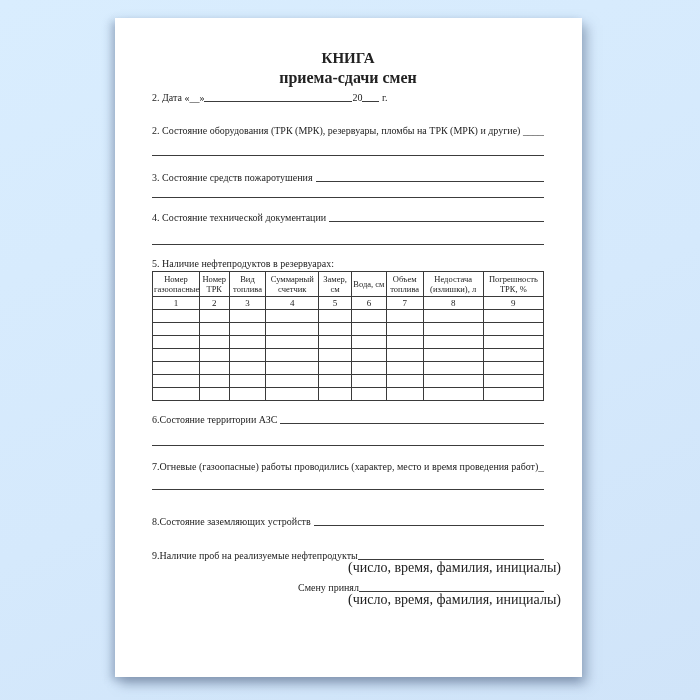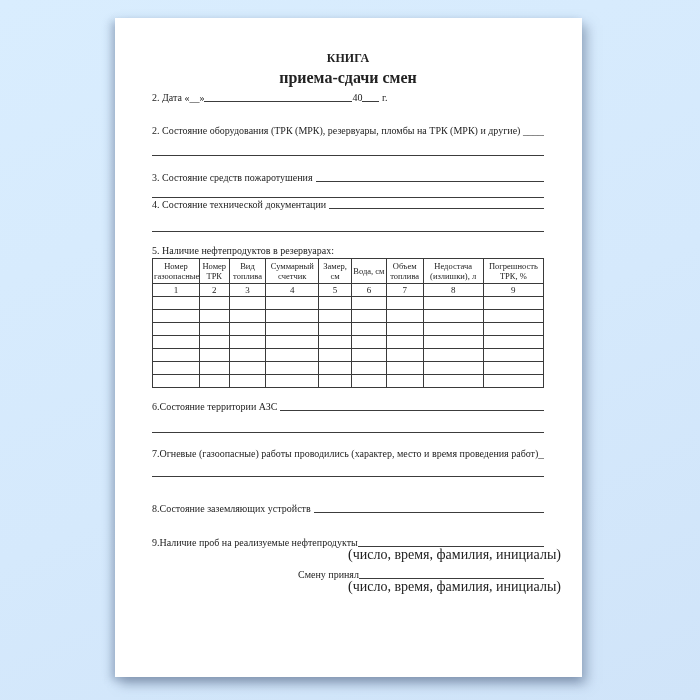--- a/index.html
+++ b/index.html
@@ -14,21 +14,21 @@
   .paper {
     position: absolute; left: 115px; top: 18px;
     width: 467px; height: 659px;
     background: #ffffff;
     box-sizing: border-box;
     padding: 30px 38px 0 37px;
     box-shadow: -4px 3px 8px rgba(105,125,155,0.45), 5px 7px 11px rgba(100,120,150,0.55);
     overflow: hidden;
   }
   .title { text-align: center; font-weight: bold; }
-  .t1 { font-size: 12px; line-height: 20px; }
+  .t1 { font-size: 15px; line-height: 20px; }
   .t2 { font-size: 16px; line-height: 19px; }
   .row {
     display: flex; align-items: stretch;
     font-size: 10px; line-height: 13px;
     white-space: pre; overflow: hidden;
   }
   .lbl { flex: 0 0 auto; }
   .fill {
     flex: 1 1 auto;
     border-bottom: 1px solid #3c3c3c;
@@ -38,21 +38,21 @@
     flex: 0 0 auto;
     border-bottom: 1px solid #3c3c3c;
     margin-bottom: 2px;
   }
   .hr { height: 0; border-bottom: 1px solid #3c3c3c; }
   .m-f1 { margin-top: 4px; }
   .m-f2 { margin-top: 20px; }
   .m-hr2 { margin-top: 18px; }
   .m-f3 { margin-top: 15px; }
   .m-hr3 { margin-top: 13px; }
-  .m-f4 { }
+  .m-f4 { margin-top: 13px; }
   .m-hr4 { margin-top: 20px; }
   .m-f5 { margin-top: 12px; }
   .m-f6 { margin-top: 12px; }
   .m-hr6 { margin-top: 19px; }
   .m-f7 { margin-top: 14px; }
   .m-hr7 { margin-top: 16px; }
   .m-f8 { margin-top: 25px; }
   .m-f9 { margin-top: 21px; }
   table.res {
     margin-top: 1px;
@@ -86,21 +86,21 @@
 <div class="paper">
 
   <div class="title">
     <div class="t1">КНИГА</div>
     <div class="t2">приема-сдачи смен</div>
   </div>
 
   <div class="row m-f1">
     <span class="lbl">2. Дата «__»</span>
     <span class="fillfix" style="width:148px;"></span>
-    <span class="lbl">40</span>
+    <span class="lbl">20</span>
     <span class="fillfix" style="width:17px;"></span>
     <span class="lbl"> г.</span>
   </div>
 
   <div class="row m-f2">
     <span class="lbl">2. Состояние оборудования (ТРК (МРК), резервуары, пломбы на ТРК (МРК) и другие) ________</span>
   </div>
   <div class="hr m-hr2"></div>
 
   <div class="row m-f3">

